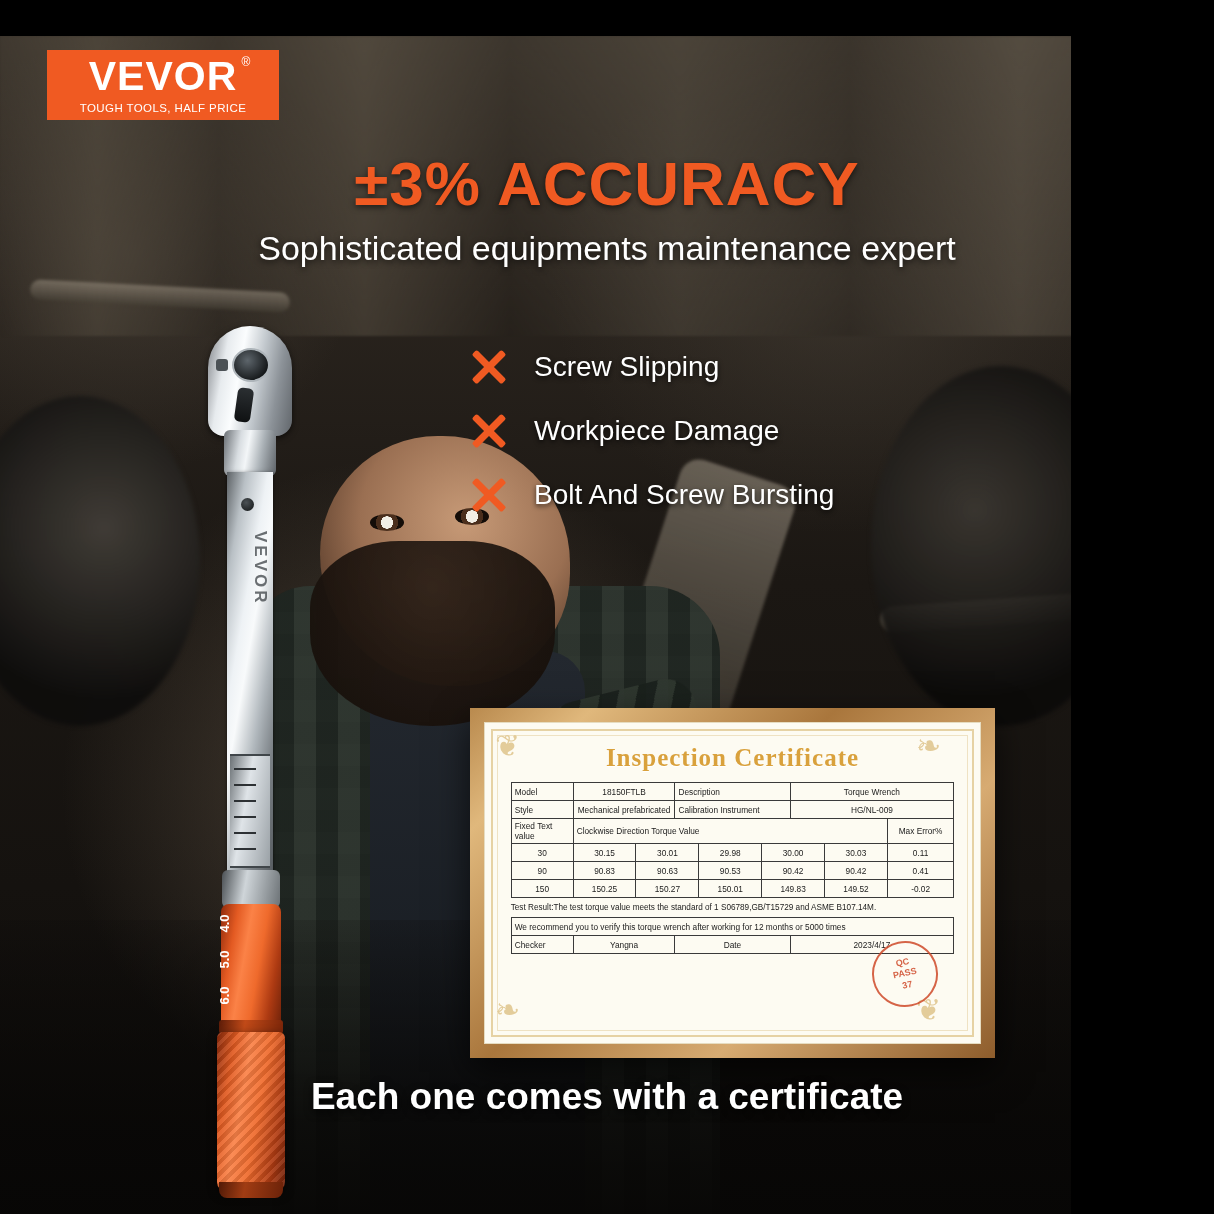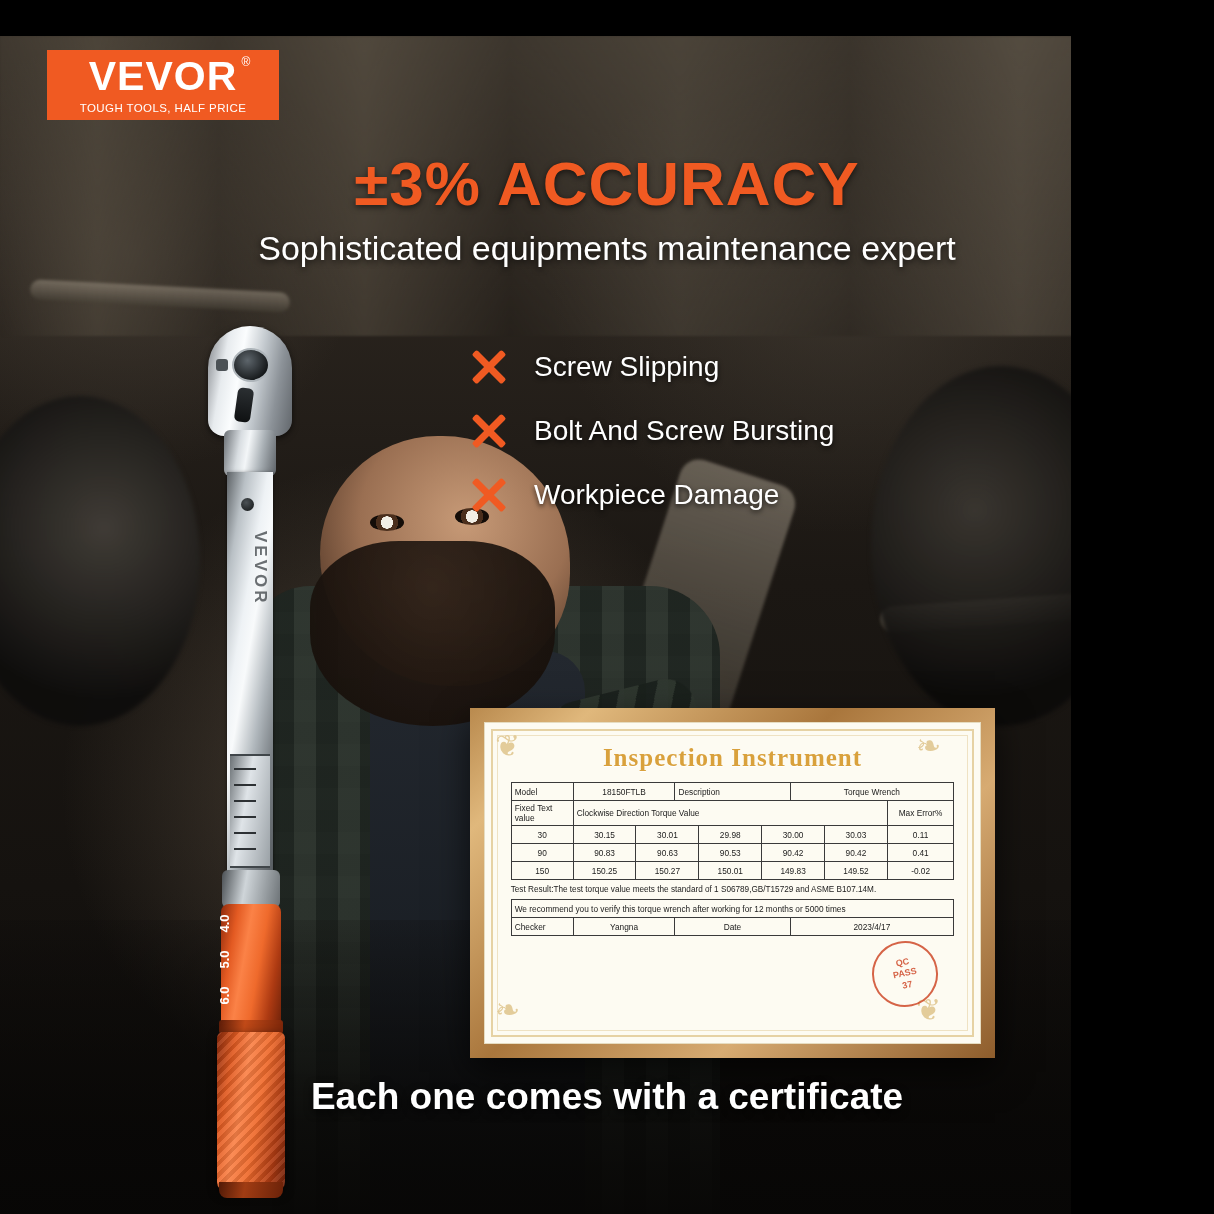--- a/index.html
+++ b/index.html
@@ -437,25 +437,25 @@
   <div class="headline">±3% ACCURACY</div>
   <div class="subhead">Sophisticated equipments maintenance expert</div>
 
   <div class="bullets">
     <div class="bullet">
       <span class="xmark"></span>
       <span class="bullet-label">Screw Slipping</span>
     </div>
     <div class="bullet">
       <span class="xmark"></span>
-      <span class="bullet-label">Bolt And Screw Bursting</span>
+      <span class="bullet-label">Workpiece Damage</span>
     </div>
     <div class="bullet">
       <span class="xmark"></span>
-      <span class="bullet-label">Workpiece Damage</span>
+      <span class="bullet-label">Bolt And Screw Bursting</span>
     </div>
   </div>
 
   <div class="wrench">
     <div class="ratchet-head"></div>
     <div class="ratchet-dial"></div>
     <div class="ratchet-sq"></div>
     <div class="ratchet-lever"></div>
     <div class="neck"></div>
     <div class="shaft"></div>
@@ -482,29 +482,35 @@
   </div>
 
   <div class="cert-frame">
     <div class="cert-inner">
       <div class="cert-orn"></div>
       <div class="cert-corner" style="left:10px; top:8px;">❦</div>
       <div class="cert-corner" style="right:10px; top:8px;">❧</div>
       <div class="cert-corner" style="left:10px; bottom:4px;">❧</div>
       <div class="cert-corner" style="right:10px; bottom:4px;">❦</div>
 
-      <div class="cert-title">Inspection Instrument</div>
+      <div class="cert-title">Inspection Certificate</div>
 
       <table class="cert">
         <tbody>
             <tr>
           <td style="width:14%">Model</td>
           <td style="width:23%" class="c-center">18150FTLB</td>
           <td style="width:26%">Description</td>
           <td style="width:37%" class="c-center">Torque Wrench</td>
+        </tr>
+        <tr>
+          <td>Style</td>
+          <td class="c-center">Mechanical prefabricated</td>
+          <td>Calibration Instrument</td>
+          <td class="c-center">HG/NL-009</td>
         </tr>
       </tbody>
         </table>
 
       <table class="cert" style="margin-top:-1px;">
         <tbody>
             <tr>
           <td style="width:14%">Fixed Text value</td>
           <td colspan="5">Clockwise Direction Torque Value</td>
           <td style="width:15%" class="c-center">Max Error%</td>

